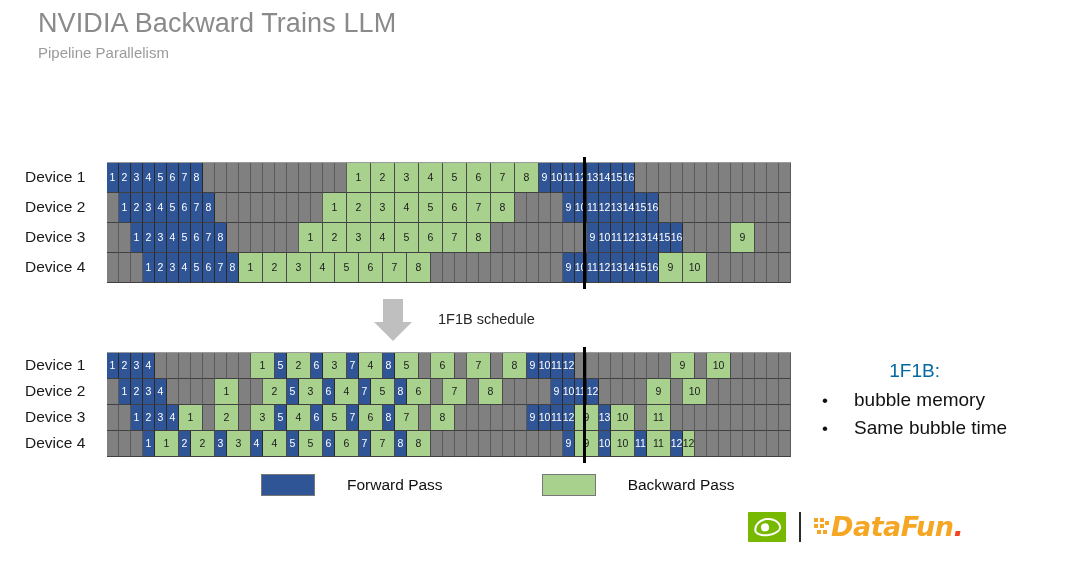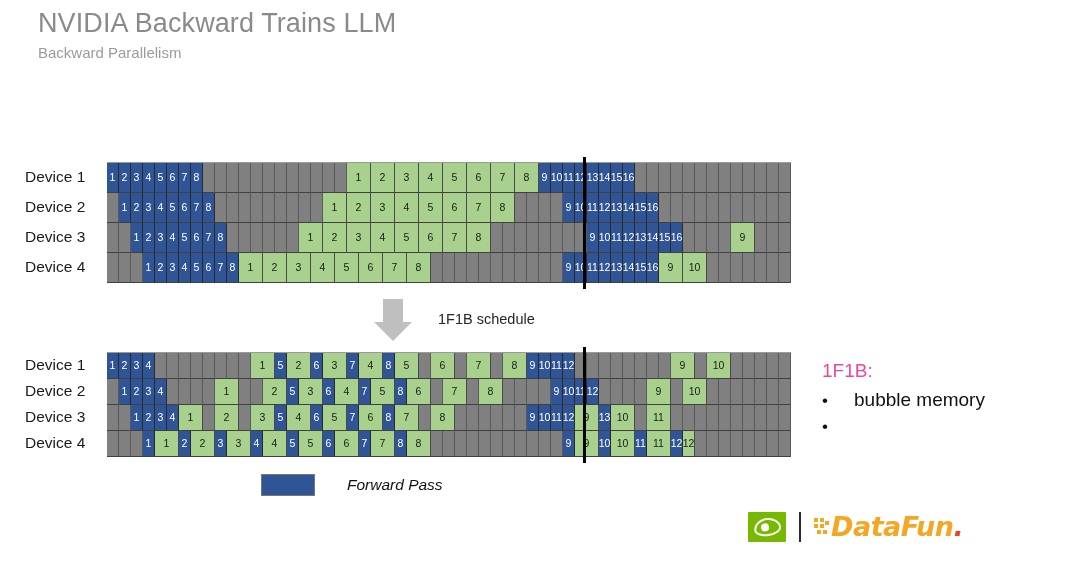--- a/index.html
+++ b/index.html
@@ -72,29 +72,29 @@
     border-right: 19px solid transparent;
     border-top: 19px solid #bfbfbf;
   }
   #mid-label {
     position: absolute; left: 438px; top: 311px;
     font-size: 14.5px; color: #262626;
   }
 
   
   #notes { position: absolute; left: 822px; top: 360px; }
-  #notes-title { font-size: 19px; color: #ec4899; margin-bottom: 7px; }
+  #notes-title { font-size: 19px; color: #0369a1; margin-bottom: 7px; text-align: center; }
   .note-item {
     display: flex; align-items: baseline;
     font-size: 19px; color: #111; margin-top: 6px;
   }
   .note-bullet { width: 32px; text-align: left; font-size: 17px; }
 
   
-  #legend { position: absolute; left: 261px; top: 474px; display: flex; align-items: center; font-style: italic; }
+  #legend { position: absolute; left: 261px; top: 474px; display: flex; align-items: center; }
   .legend-group { display: flex; align-items: center; }
   .legend-swatch {
     width: 54px; height: 22px; border: 1px solid #777;
   }
   .legend-swatch.fwd { background: #2f5597; }
   .legend-swatch.bwd { background: #a9d18e; }
   .legend-text { font-size: 15.5px; color: #111; margin-left: 32px; }
   .legend-gap { width: 99px; }
 
   
@@ -131,21 +131,21 @@
     color: #f5a623; letter-spacing: -0.5px;
     font-family: "DejaVu Sans", sans-serif;
   }
   #df-word .red { color: #f0441e; }
 </style>
 </head>
 <body>
 
 <div id="header">
   <div id="title">NVIDIA Backward Trains LLM</div>
-  <div id="subtitle">Backward Parallelism</div>
+  <div id="subtitle">Pipeline Parallelism</div>
 </div>
 
 <div class="diagram" id="diagram-0" style="left:25px; top:162px;">
   <div class="dev-labels">
       <div class="dev-label" style="height: 30px; width: 82px;">Device 1</div>
       <div class="dev-label" style="height: 30px; width: 82px;">Device 2</div>
       <div class="dev-label" style="height: 30px; width: 82px;">Device 3</div>
       <div class="dev-label" style="height: 30px; width: 82px;">Device 4</div>
     </div>
   <div class="grid-wrap" style="left: 82px; top: 0px; width: 684px; border-top: 1px solid rgb(154, 154, 154);">
@@ -569,29 +569,34 @@
 </div>
 
 <div id="notes">
   <div id="notes-title">1F1B:</div>
   <div class="note-item">
     <span class="note-bullet">•</span>
     <span>bubble memory</span>
   </div>
   <div class="note-item">
     <span class="note-bullet">•</span>
+    <span>Same bubble time</span>
   </div>
 </div>
 
 <div id="legend">
   <div class="legend-group">
     <div class="legend-swatch fwd"></div>
     <div class="legend-text">Forward Pass</div>
   </div>
   <div class="legend-gap"></div>
+  <div class="legend-group">
+    <div class="legend-swatch bwd"></div>
+    <div class="legend-text">Backward Pass</div>
+  </div>
 </div>
 
 <div id="footer">
   <div id="nv-mark">
     <div id="nv-eye"></div>
   </div>
   <div id="logo-sep"></div>
   <div id="df-dots">
     <i style="left:0px;  top:3px;"></i>
       <i style="left:6px;  top:3px;"></i>

